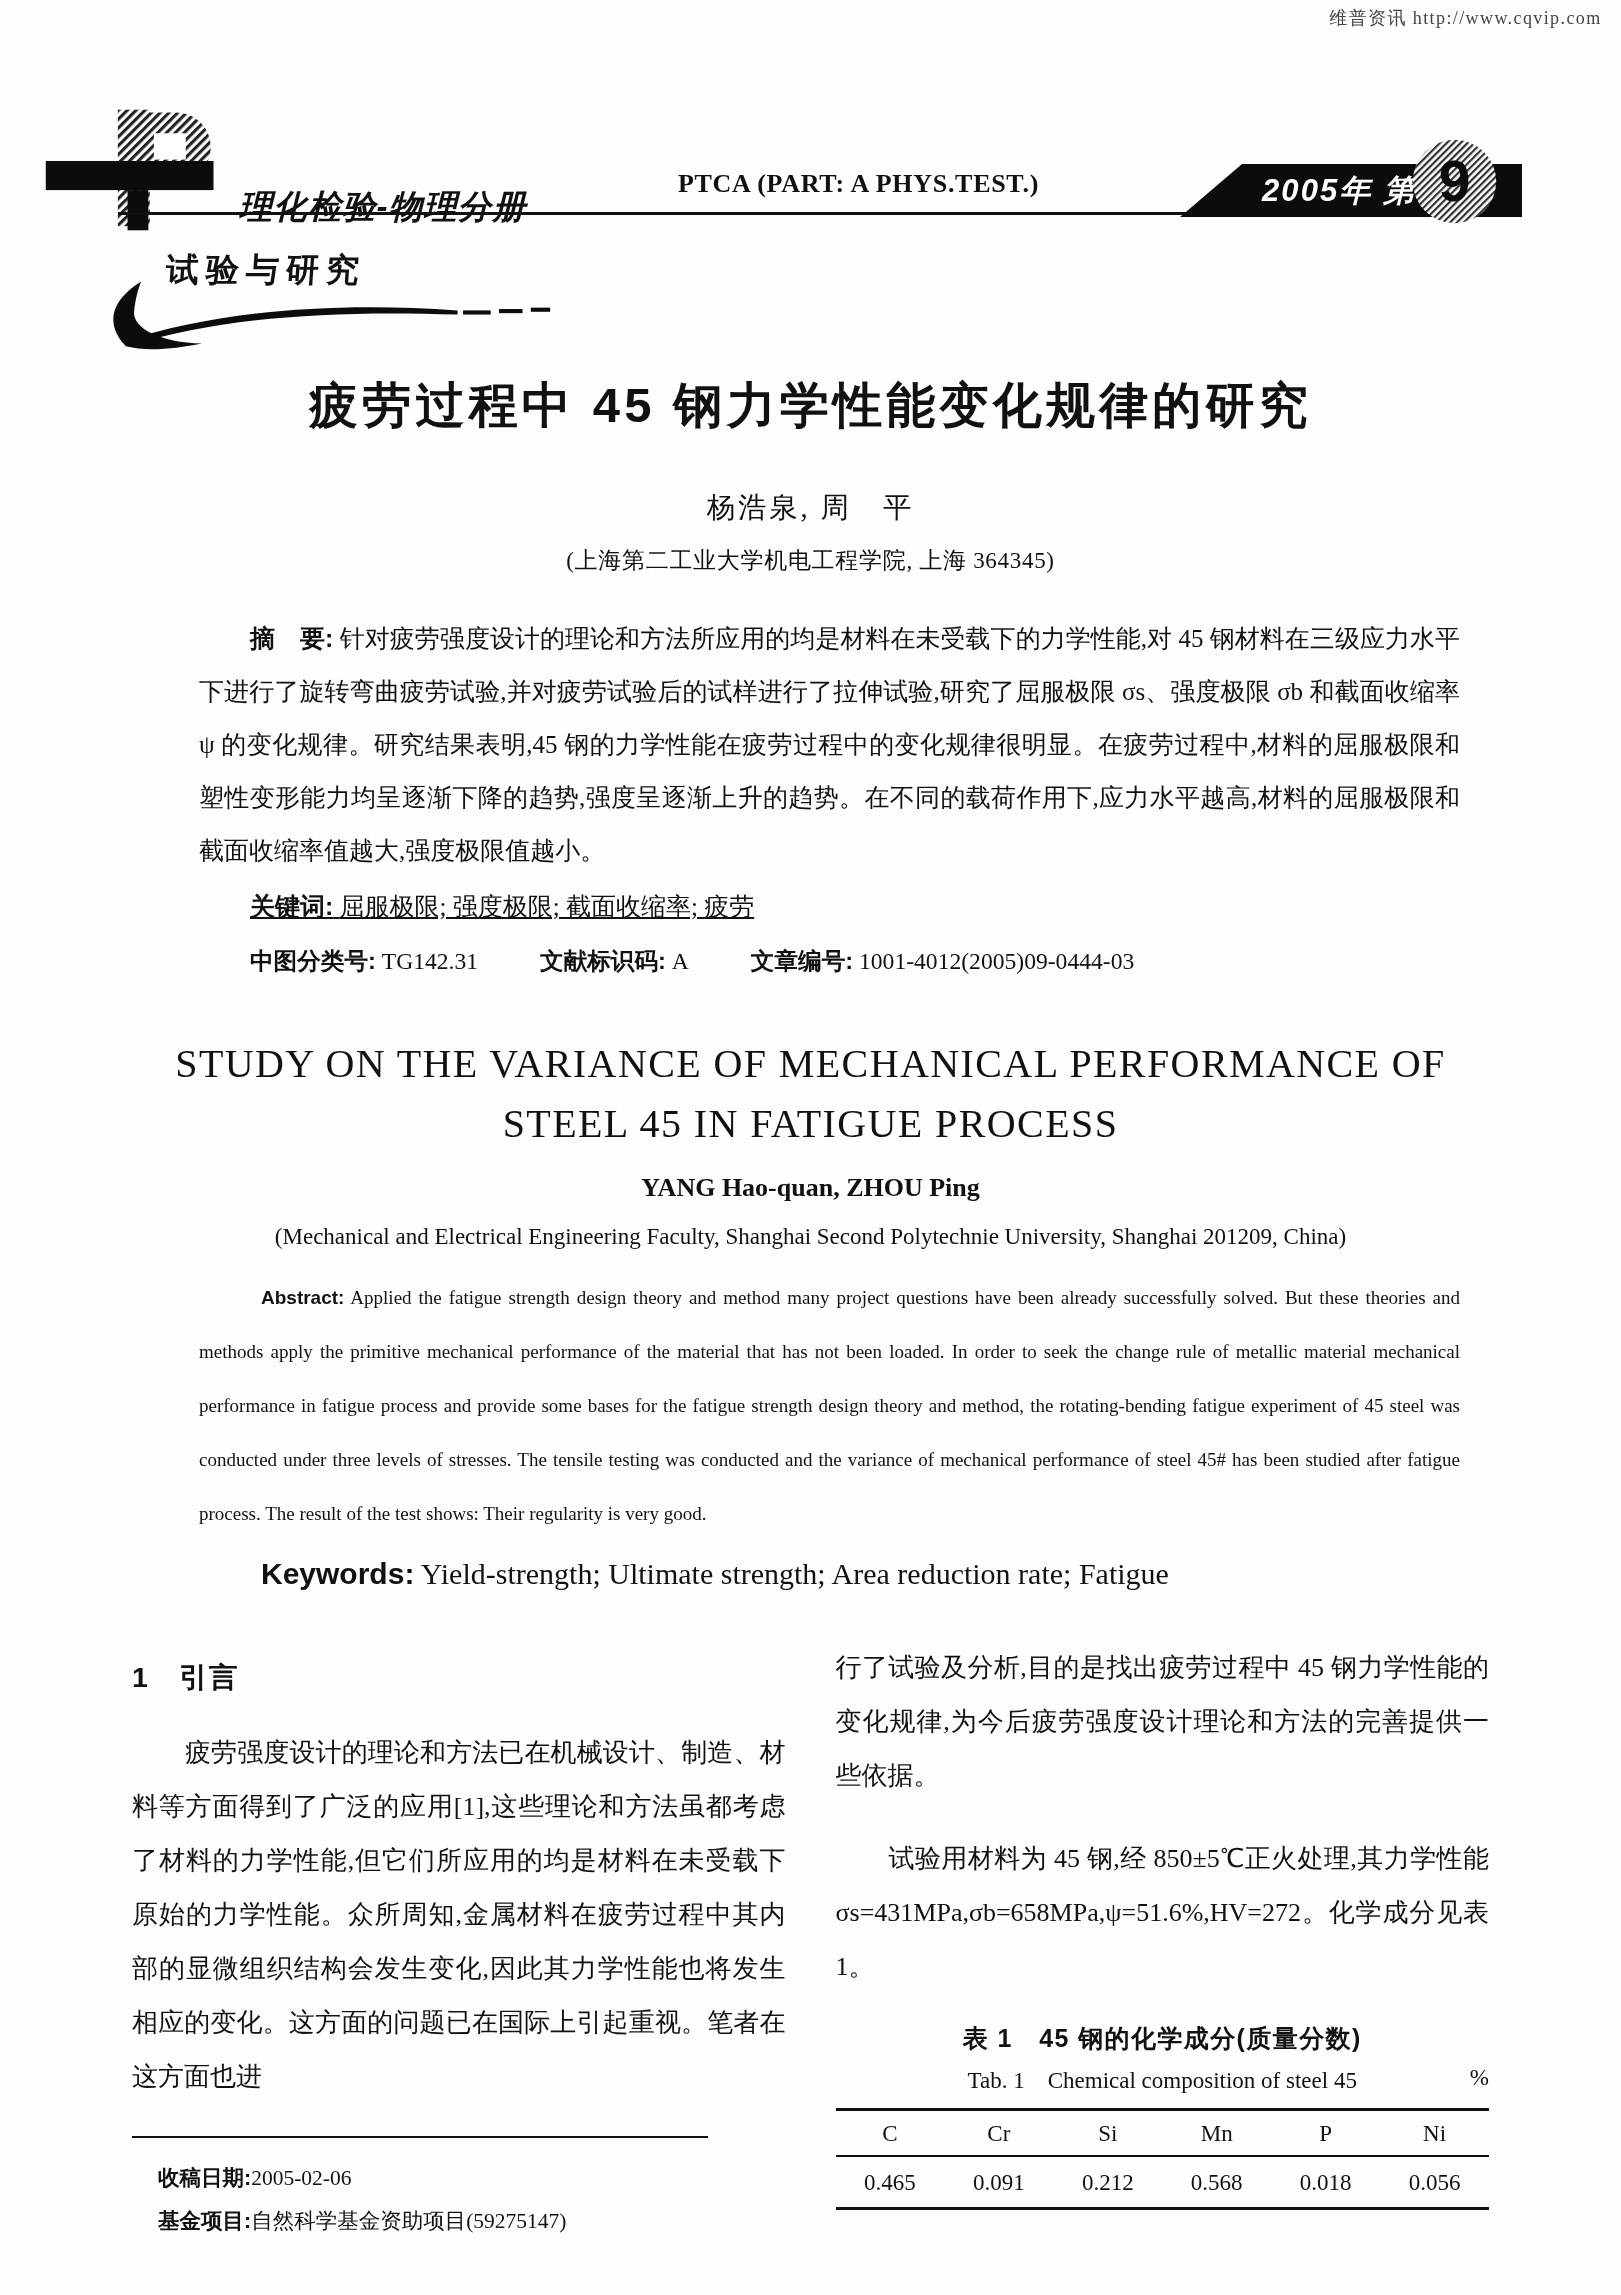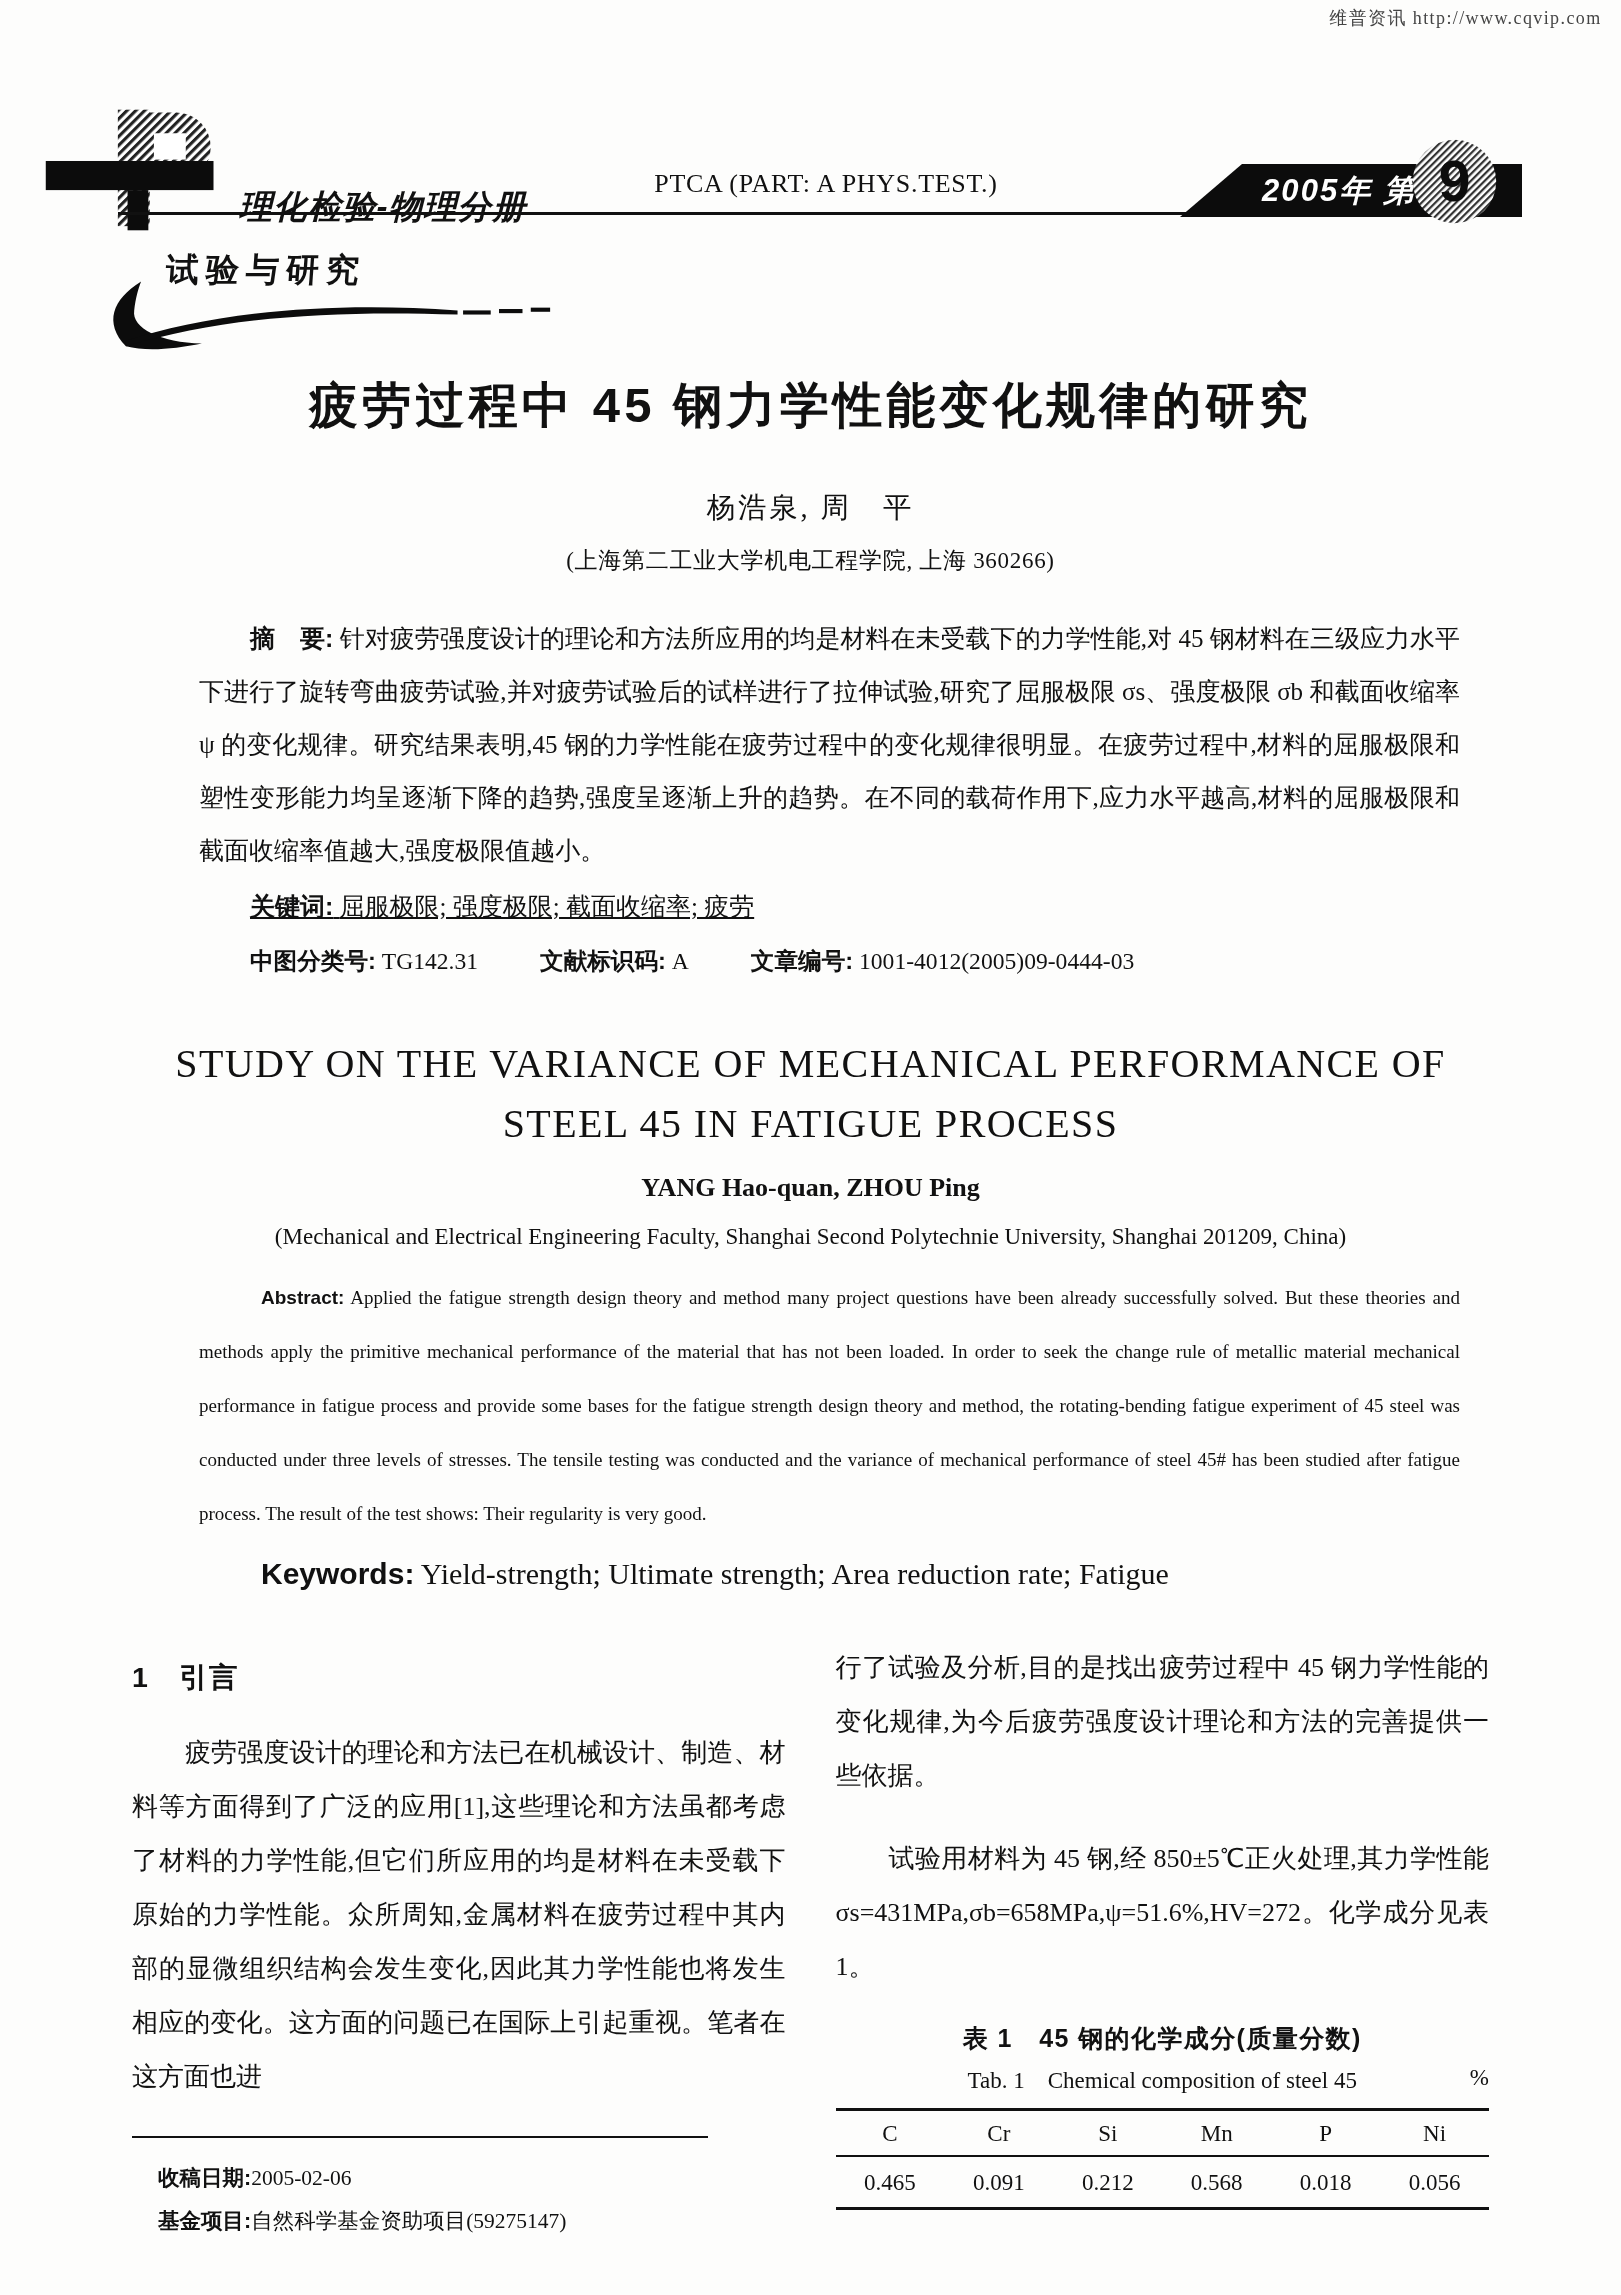--- a/index.html
+++ b/index.html
@@ -24,22 +24,22 @@
     position:absolute; left:239px; top:185px;
     font-family:"Liberation Sans", sans-serif;
     font-size:33px; font-weight:bold; font-style:italic;
     letter-spacing:1.4px;
   }
   .header-rule {
     position:absolute; left:118px; top:212px;
     width:1111px; height:2.8px; background:#111;
   }
   .journal-en {
-    position:absolute; left:597px; top:169px; width:458px;
-    text-align:center; font-weight:normal; font-size:26px;
+    position:absolute; left:581px; top:169px; width:458px;
+    text-align:right; font-weight:bold; font-size:26px;
     font-family:"Liberation Serif", serif; letter-spacing:0.7px;
   }
   .vol-band {
     position:absolute; left:1180px; top:164px;
     width:342px; height:53px; background:#0c0c0c;
     clip-path:polygon(62px 0, 100% 0, 100% 100%, 0 100%);
     display:flex; align-items:center;
     color:#fff; padding-left:82px;
     font-family:"Liberation Sans", sans-serif;
     font-size:31px; font-weight:bold; font-style:italic; letter-spacing:2.1px;
@@ -167,21 +167,21 @@
       <rect x="580" y="42" width="34" height="6" fill="#0c0c0c"></rect>
       <rect x="626" y="40" width="28" height="6" fill="#0c0c0c"></rect>
     </svg>
     <span class="badge-text">试验与研究</span>
   </div>
 
   <div class="body-content">
 
     <h1 class="title-cn">疲劳过程中 45 钢力学性能变化规律的研究</h1>
     <div class="authors-cn">杨浩泉, 周　平</div>
-    <div class="affil-cn">(上海第二工业大学机电工程学院, 上海 360266)</div>
+    <div class="affil-cn">(上海第二工业大学机电工程学院, 上海 364345)</div>
 
     <div class="abstract-block">
       <p class="abstract-cn"><span class="inline-label">摘　要:</span> <span>针对疲劳强度设计的理论和方法所应用的均是材料在未受载下的力学性能,对 45 钢材料在三级应力水平下进行了旋转弯曲疲劳试验,并对疲劳试验后的试样进行了拉伸试验,研究了屈服极限 σs、强度极限 σb 和截面收缩率 ψ 的变化规律。研究结果表明,45 钢的力学性能在疲劳过程中的变化规律很明显。在疲劳过程中,材料的屈服极限和塑性变形能力均呈逐渐下降的趋势,强度呈逐渐上升的趋势。在不同的载荷作用下,应力水平越高,材料的屈服极限和截面收缩率值越大,强度极限值越小。</span></p>
       <p class="kw-line"><span class="inline-label">关键词:</span> <span>屈服极限; 强度极限; 截面收缩率; 疲劳</span></p>
       <p class="clc-line"><span class="inline-label">中图分类号:</span> <span>TG142.31</span><span class="gap"></span><span class="inline-label">文献标识码:</span> <span>A</span><span class="gap"></span><span class="inline-label">文章编号:</span> <span>1001-4012(2005)09-0444-03</span></p>
     </div>
 
     <div class="title-en">
       <div>STUDY ON THE VARIANCE OF MECHANICAL PERFORMANCE OF</div>
       <div>STEEL 45 IN FATIGUE PROCESS</div>

